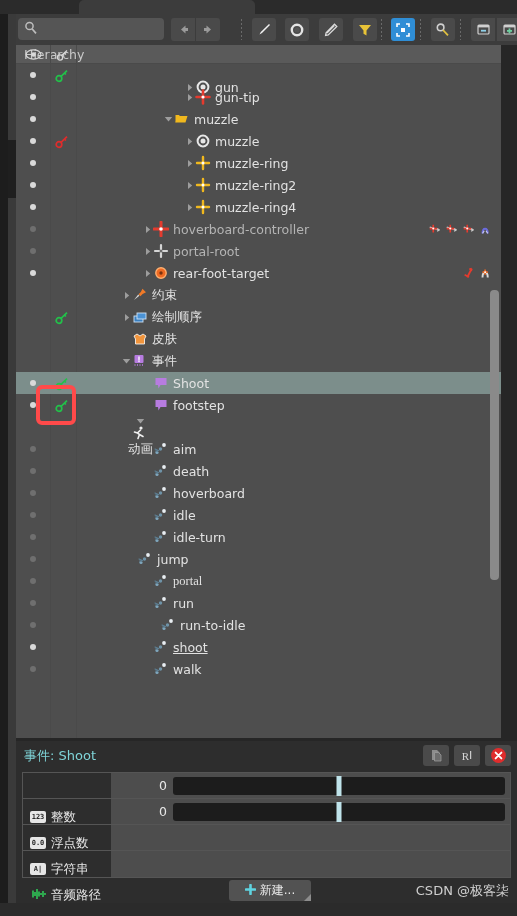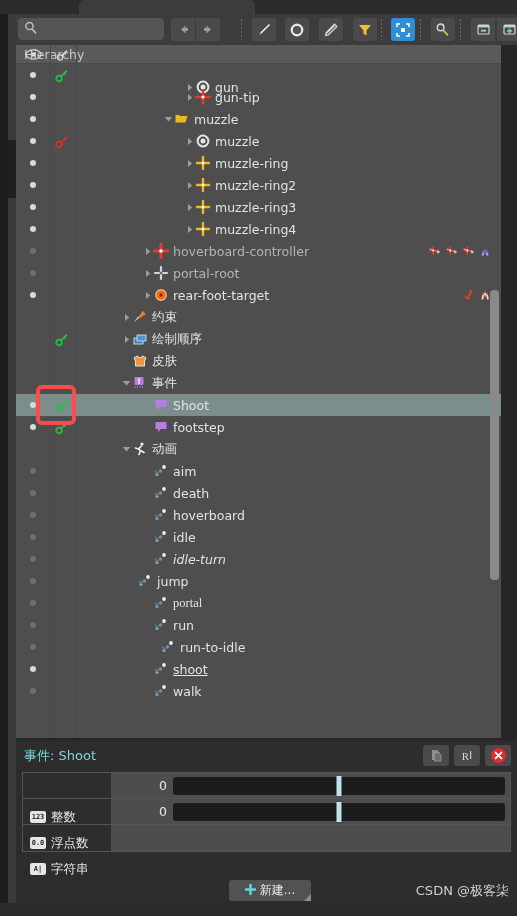--- a/index.html
+++ b/index.html
@@ -333,37 +333,20 @@
               <svg width="8" height="9" viewBox="0 0 8 9">
                 <path d="M2 1 L6.2 4.5 L2 8 Z" fill="#9d9d9d"></path>
               </svg>
             </span>
             <span class="ico">
               <svg width="16" height="16" viewBox="0 0 16 16">
                 <path d="M8 2 L8 14 M2 8 L14 8" stroke="#f0b81e" stroke-width="2.4" stroke-linecap="round"></path>
                 <circle cx="8" cy="8" r="1.5" fill="#ffffff"></circle>
               </svg>
             </span>
-            <span>muzzle-ring3</span>
-          </div>
-        </div>
-        <div class="row">
-          <div class="dot bright"></div>
-          <div class="label" style="left: 169px;">
-            <span class="arrow">
-              <svg width="8" height="9" viewBox="0 0 8 9">
-                <path d="M2 1 L6.2 4.5 L2 8 Z" fill="#9d9d9d"></path>
-              </svg>
-            </span>
-            <span class="ico">
-              <svg width="16" height="16" viewBox="0 0 16 16">
-                <path d="M8 2 L8 14 M2 8 L14 8" stroke="#f0b81e" stroke-width="2.4" stroke-linecap="round"></path>
-                <circle cx="8" cy="8" r="1.5" fill="#ffffff"></circle>
-              </svg>
-            </span>
             <span>muzzle-ring4</span>
           </div>
         </div>
         <div class="row">
           <div class="dot dim"></div>
           <div class="label dim" style="left: 127px;">
             <span class="arrow">
               <svg width="8" height="9" viewBox="0 0 8 9">
                 <path d="M2 1 L6.2 4.5 L2 8 Z" fill="#9d9d9d"></path>
               </svg>
@@ -540,21 +523,21 @@
             <span class="arrow"></span>
             <span class="ico">
               <svg width="16" height="16" viewBox="0 0 16 16">
                 <path d="M2.5 3 L13.5 3 L13.5 10 L7.5 10 L5.5 13.5 L5 10 L2.5 10 Z" fill="#b77ce0"></path>
               </svg>
             </span>
             <span>footstep</span>
           </div>
         </div>
         <div class="row">
-          <div class="label" style="left: 106px;">
+          <div class="label" style="left: 112px; flex-direction: column;">
             <span class="arrow">
               <svg width="9" height="8" viewBox="0 0 9 8">
                 <path d="M0.8 2 L8.2 2 L4.5 6.4 Z" fill="#9d9d9d"></path>
               </svg>
             </span>
             <span class="ico">
               <svg width="16" height="16" viewBox="0 0 16 16">
                 <circle cx="10" cy="3" r="1.6" fill="#f0f0f0"></circle>
                 <path d="M9.5 5 L6.5 8 L8.5 9.5 L7 13.5 M6.5 8 L3.5 7 M8.5 9.5 L12 11.5" stroke="#f0f0f0" stroke-width="1.6" fill="none" stroke-linecap="round"></path>
               </svg>
@@ -617,21 +600,21 @@
                 <circle cx="7.5" cy="8" r="1.7" fill="#6f93a8"></circle>
                 <circle cx="4" cy="11.5" r="1.6" fill="#7ea6bd"></circle>
                 <path d="M2 8 L5.5 9.5 M2.6 10 L4.6 10.2" stroke="#5d7f93" stroke-width="1.2" stroke-linecap="round"></path>
               </svg>
             </span>
             <span>idle</span>
           </div>
         </div>
         <div class="row">
           <div class="dot dim"></div>
-          <div class="label" style="left: 127px; font-style: italic;">
+          <div class="label" style="left: 127px;">
             <span class="arrow"></span>
             <span class="ico">
               <svg width="16" height="16" viewBox="0 0 16 16">
                 <circle cx="11" cy="4" r="1.9" fill="#e9eef2"></circle>
                 <circle cx="7.5" cy="8" r="1.7" fill="#6f93a8"></circle>
                 <circle cx="4" cy="11.5" r="1.6" fill="#7ea6bd"></circle>
                 <path d="M2 8 L5.5 9.5 M2.6 10 L4.6 10.2" stroke="#5d7f93" stroke-width="1.2" stroke-linecap="round"></path>
               </svg>
             </span>
             <span>idle-turn</span>
@@ -780,20 +763,29 @@
             </div>
           </div>
         </div>
         <div class="prop-row">
           <div class="prop-name">
             <span class="prop-icon">A|</span>
             <span>字符串</span>
           </div>
           <div class="prop-val"></div>
         </div>
+        <div class="prop-row">
+          <div class="prop-name">
+            <span><svg width="16" height="12" viewBox="0 0 16 12">
+                <path d="M1 6 L1 6 M3 2.5 L3 9.5 M5 4 L5 8 M7 1 L7 11 M9 3.5 L9 8.5 M11 5 L11 7 M13 3 L13 9 M15 5 L15 7" stroke="#2fd05a" stroke-width="1.5"></path>
+              </svg></span>
+            <span>音频路径</span>
+          </div>
+          <div class="prop-val"></div>
+        </div>
       </div>
 
     <div class="footer">
       <div class="newbtn">
         <span>
           <svg width="11" height="11" viewBox="0 0 11 11">
               <path d="M5.5 1 L5.5 10 M1 5.5 L10 5.5" stroke="#5fd3e0" stroke-width="2.6" stroke-linecap="round"></path>
             </svg>
         </span>
         <span>新建...</span>

